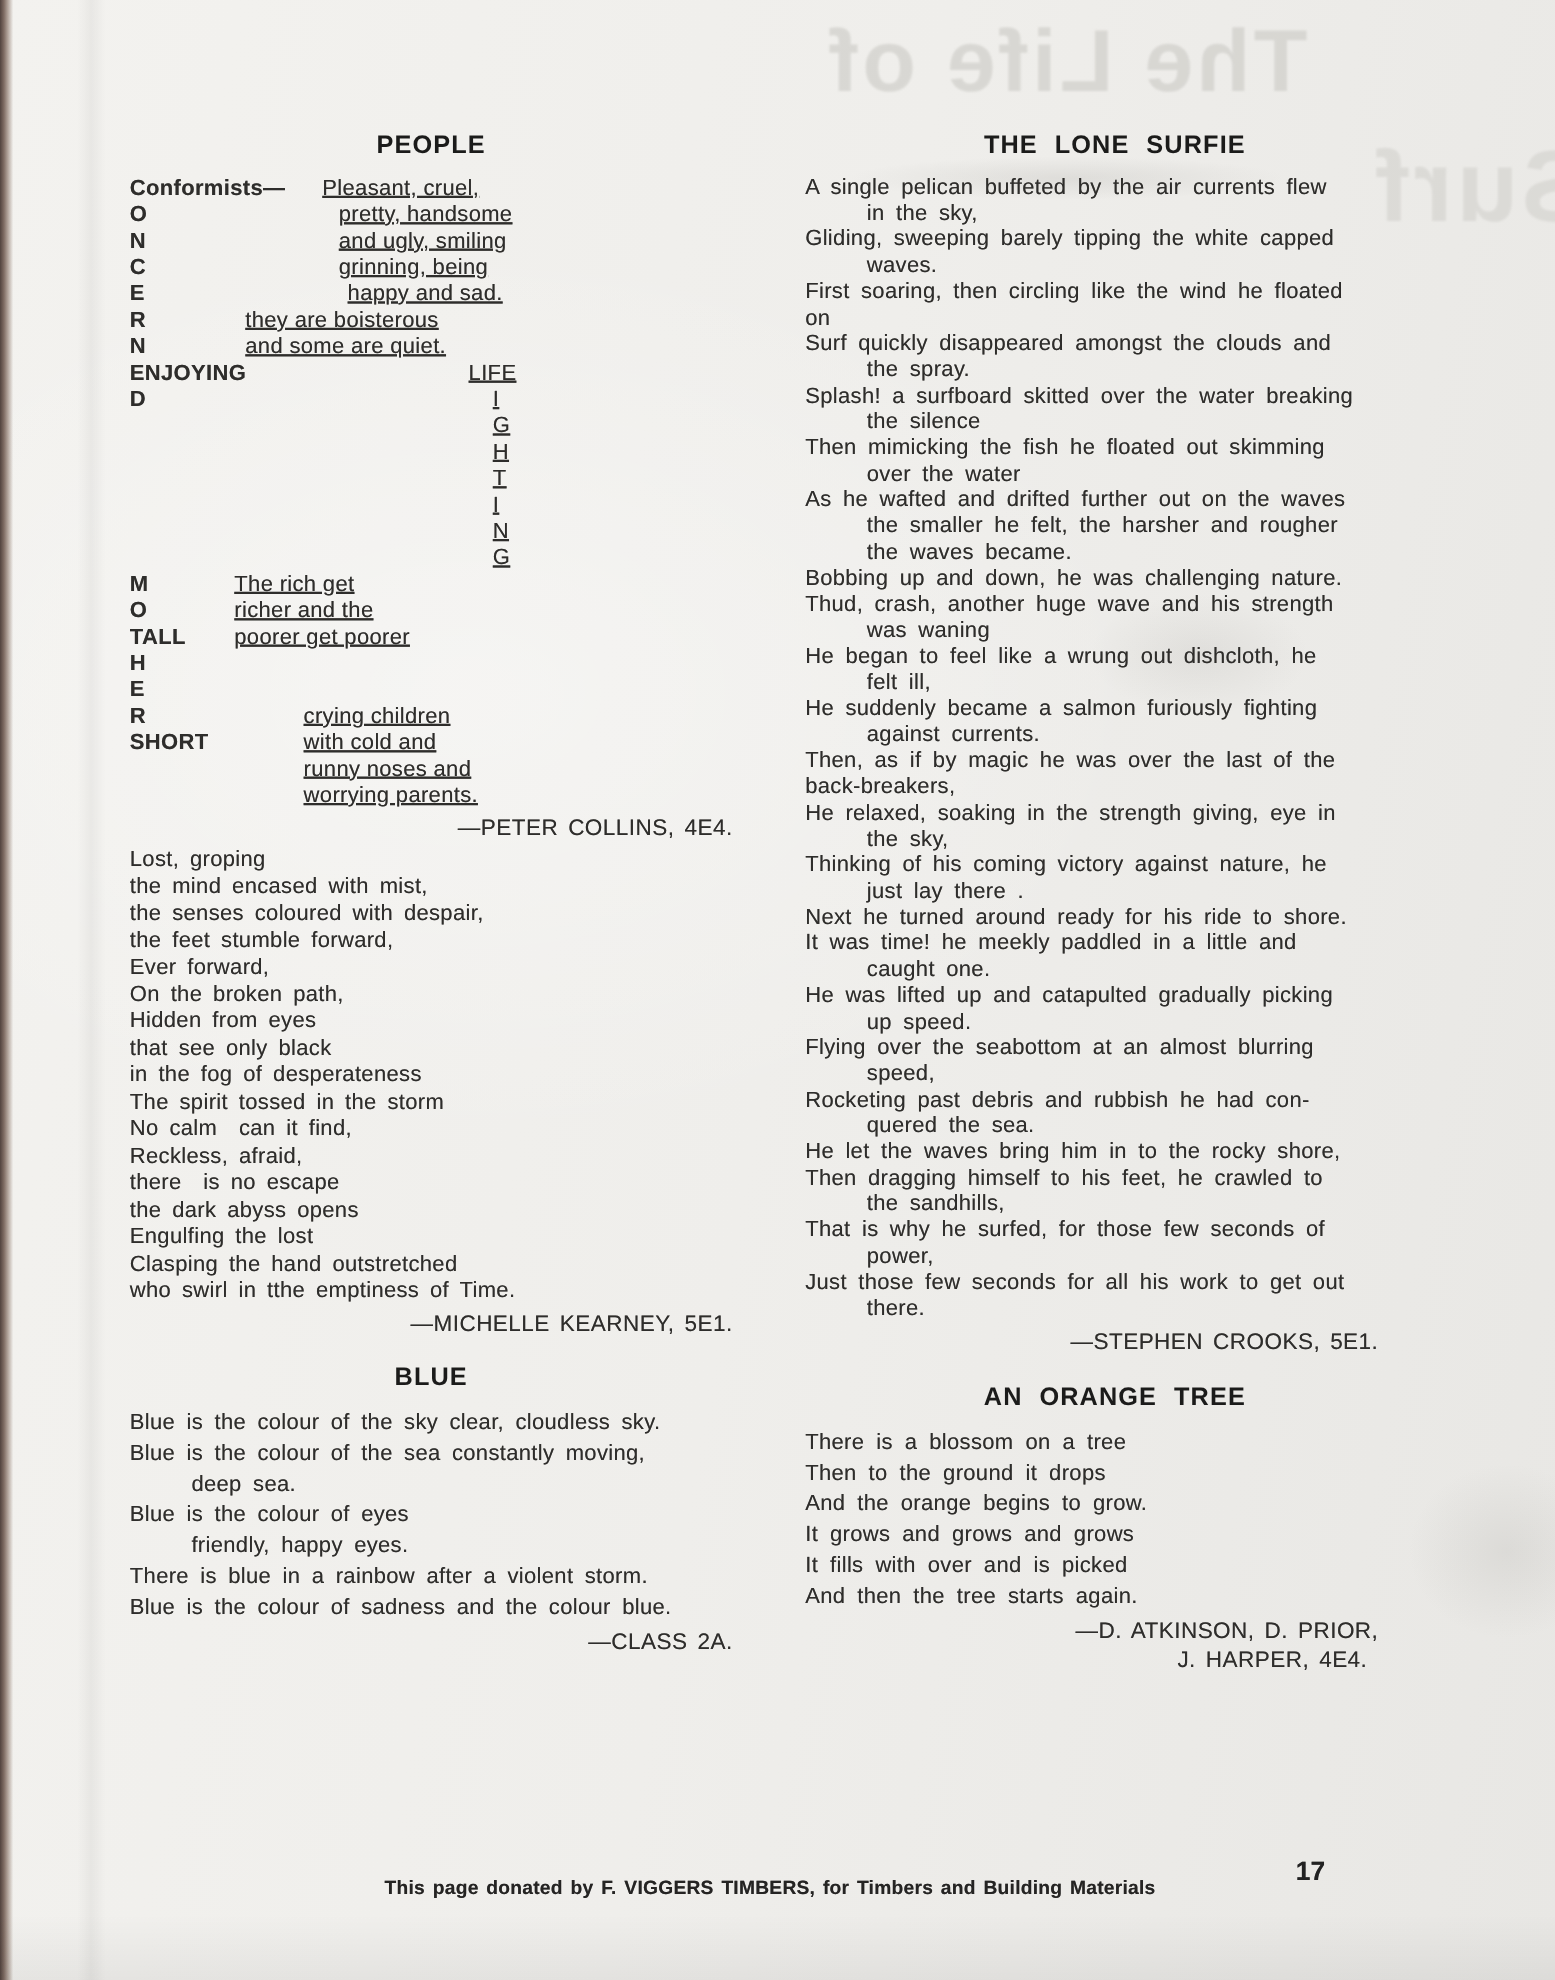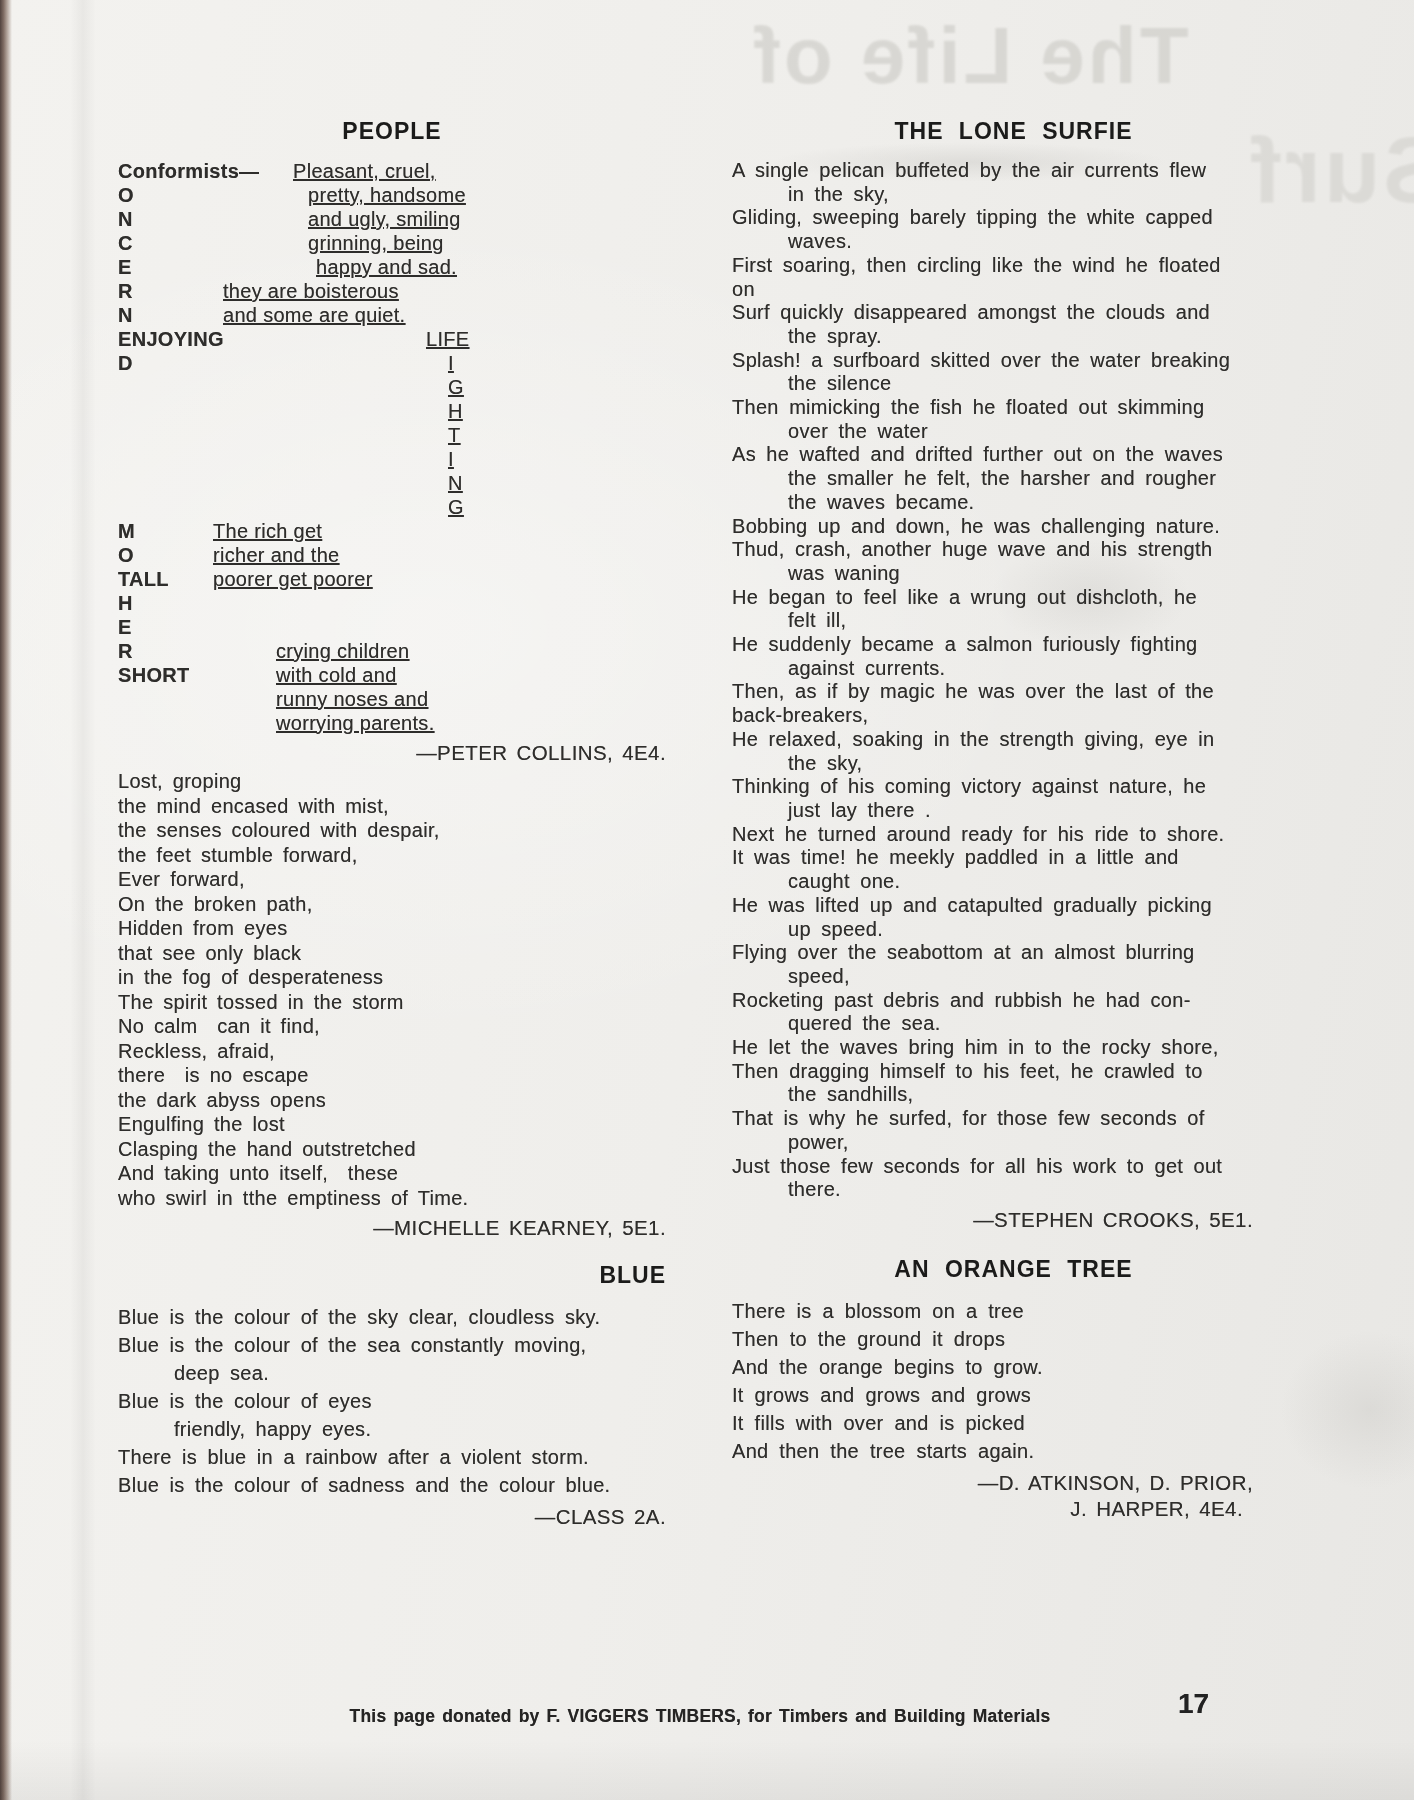--- a/index.html
+++ b/index.html
@@ -51,21 +51,21 @@
 
   .col{position:absolute;top:118px;font-size:20px;letter-spacing:.3px;}
   .col-left{left:118px;width:548px;}
   .col-right{left:732px;width:563px;}
 
   .heading{
     margin:0 0 14px 0;
     font-size:23px;font-weight:700;color:#1b1b1a;
     text-align:center;letter-spacing:1px;word-spacing:8px;
   }
-  .blue-heading{margin-top:22px;text-align:right;}
+  .blue-heading{margin-top:22px;}
   .orange-heading{margin-top:24px;}
 
   .line,.pr,.pl{white-space:pre-wrap;text-shadow:0 0 .4px rgba(45,44,42,.55);}
 
   
   .people-rows{line-height:24px;}
   .prow{position:relative;height:24px;}
   .prow .pl{position:absolute;left:0;top:0;font-weight:bold;}
   .prow .pr{position:absolute;top:0;text-decoration:underline;}
   .v-a{left:175px}.v-a2{left:190px}.v-a3{left:198px}
@@ -88,21 +88,21 @@
   .att-right2{padding-right:52px;margin-top:2px;}
 
   .footer{
     position:absolute;left:250px;top:1706px;width:900px;
     text-align:center;font-weight:700;font-size:17.5px;color:#252423;
     letter-spacing:.2px;word-spacing:2px;
     text-shadow:0 0 .4px rgba(40,40,40,.6);
   }
   .pagenum{
     position:absolute;left:1178px;top:1688px;
-    font-weight:700;font-size:28px;color:#222;
+    font-weight:700;font-size:24px;color:#222;
     text-shadow:0 0 .4px rgba(40,40,40,.6);
   }
 </style>
 </head>
 <body>
 
 <div class="page">
 
   <div class="spine-edge"></div>
   <div class="spine-crease"></div>
@@ -270,21 +270,20 @@
         <div class="line">Reckless, afraid,</div>
 
         <div class="line">there  is no escape</div>
 
         <div class="line">the dark abyss opens</div>
 
         <div class="line">Engulfing the lost</div>
 
         <div class="line">Clasping the hand outstretched</div>
 
-        <div class="line">And taking unto itself,  these</div>
 
         <div class="line">who swirl in tthe emptiness of Time.</div>
       </div>
 
     <div class="attribution att-left">—MICHELLE KEARNEY, 5E1.</div>
 
     <h2 class="heading blue-heading">BLUE</h2>
 
     <div class="poem blue-poem">
 

